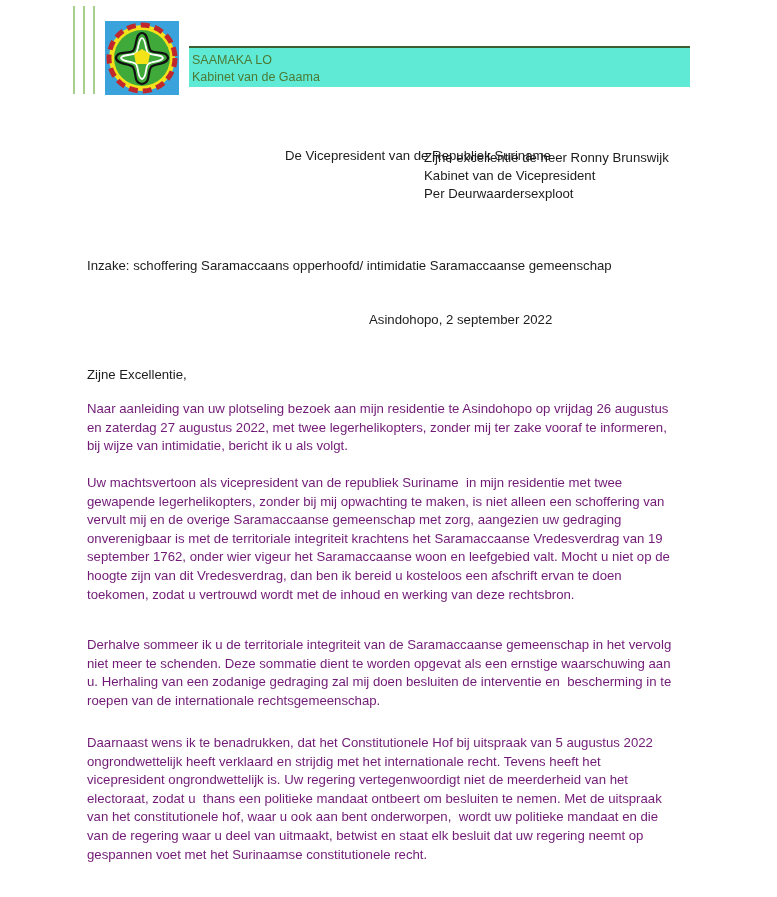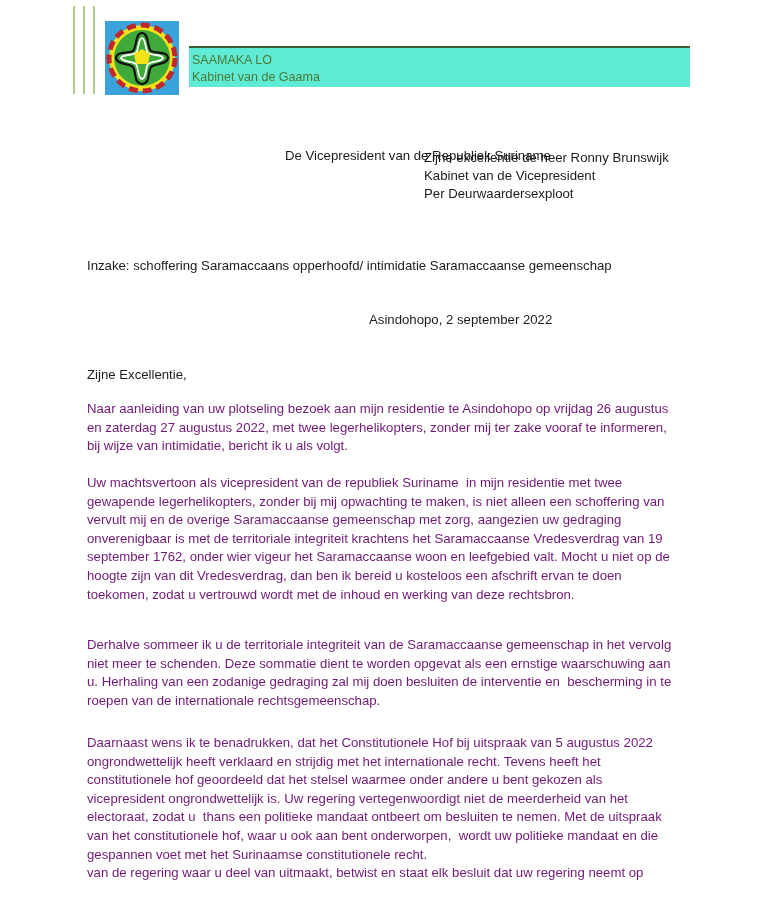--- a/index.html
+++ b/index.html
@@ -73,19 +73,18 @@
 <div class="para" style="top:636px;">
   <span class="ln">Derhalve sommeer ik u de territoriale integriteit van de Saramaccaanse gemeenschap in het vervolg</span>
   <span class="ln">niet meer te schenden. Deze sommatie dient te worden opgevat als een ernstige waarschuwing aan</span>
   <span class="ln">u. Herhaling van een zodanige gedraging zal mij doen besluiten de interventie en  bescherming in te</span>
   <span class="ln">roepen van de internationale rechtsgemeenschap.</span>
 </div>
 
 <div class="para" style="top:734px;">
   <span class="ln">Daarnaast wens ik te benadrukken, dat het Constitutionele Hof bij uitspraak van 5 augustus 2022</span>
   <span class="ln">ongrondwettelijk heeft verklaard en strijdig met het internationale recht. Tevens heeft het</span>
-  <span class="ln">constitutionele hof geoordeeld dat het stelsel waarmee onder andere u bent gekozen als</span>
   <span class="ln">vicepresident ongrondwettelijk is. Uw regering vertegenwoordigt niet de meerderheid van het</span>
   <span class="ln">electoraat, zodat u  thans een politieke mandaat ontbeert om besluiten te nemen. Met de uitspraak</span>
   <span class="ln">van het constitutionele hof, waar u ook aan bent onderworpen,  wordt uw politieke mandaat en die</span>
+  <span class="ln">van de regering waar u deel van uitmaakt, betwist en staat elk besluit dat uw regering neemt op</span>
   <span class="ln">gespannen voet met het Surinaamse constitutionele recht.</span>
-  <span class="ln">van de regering waar u deel van uitmaakt, betwist en staat elk besluit dat uw regering neemt op</span>
 </div>
 
 </body></html>

